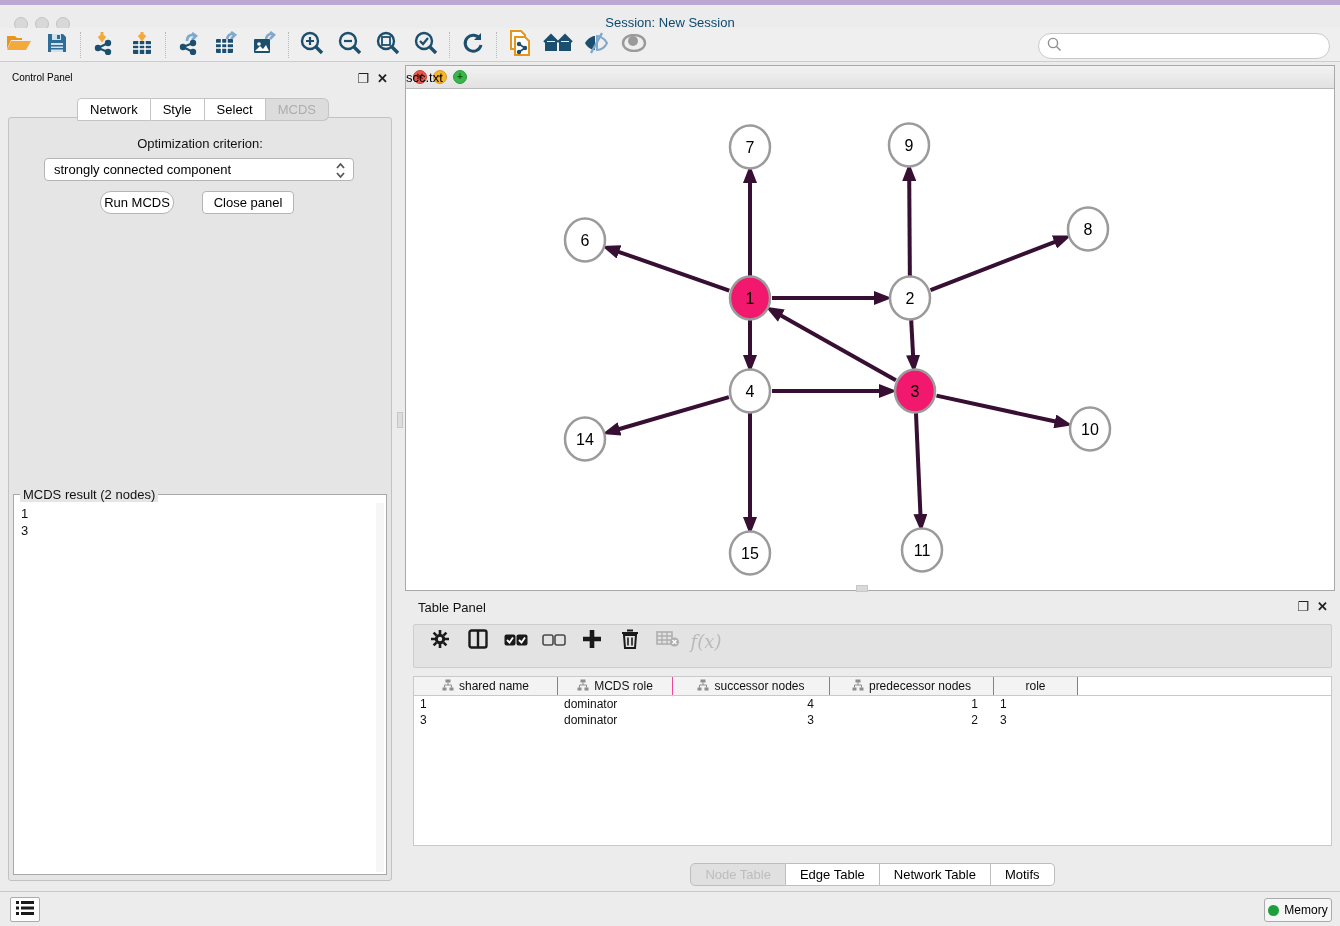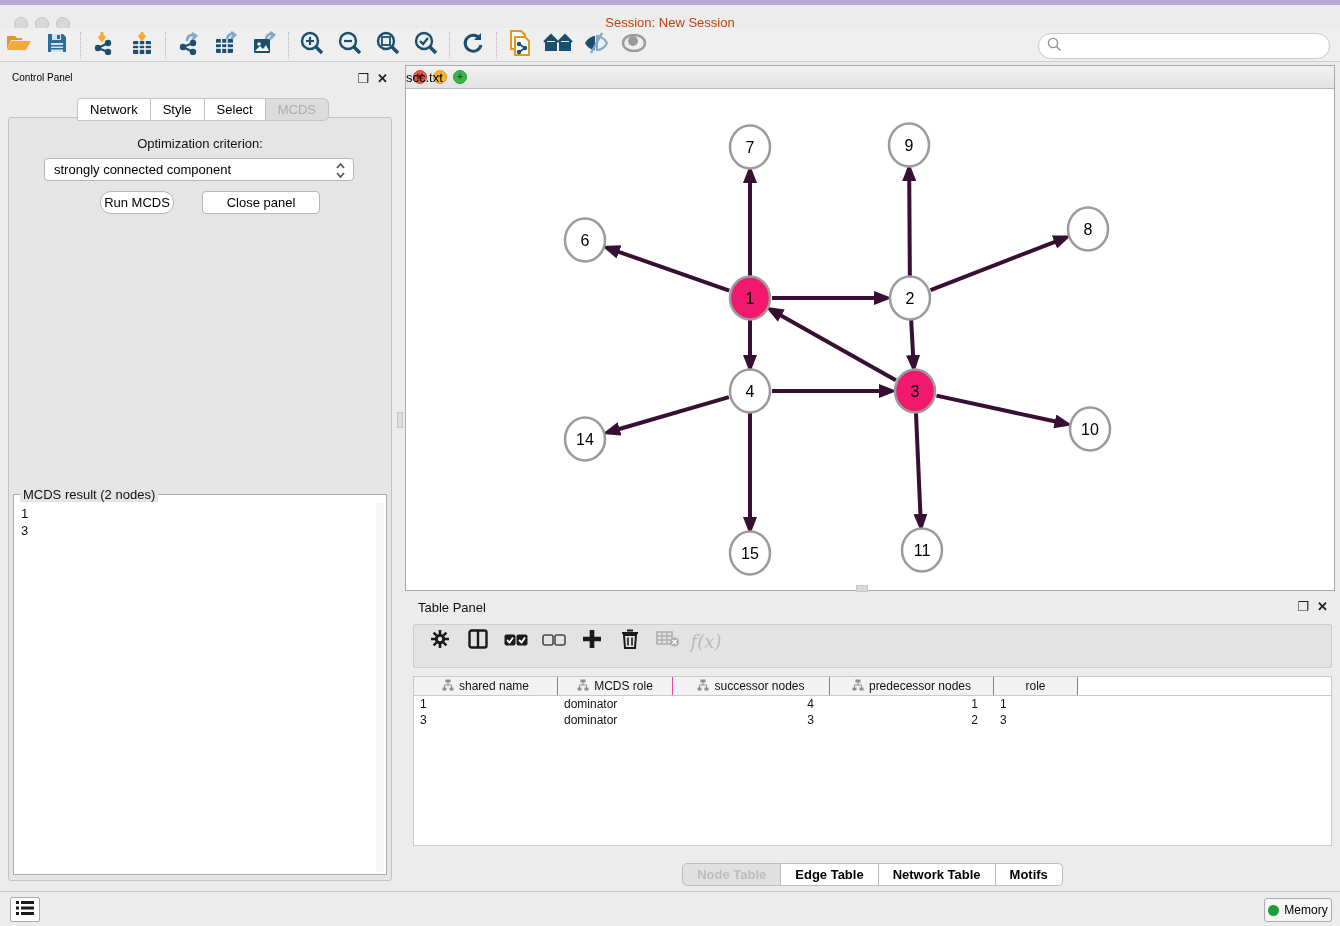--- a/index.html
+++ b/index.html
@@ -4,21 +4,21 @@
 <style>
   * { margin:0; padding:0; box-sizing:border-box; }
   html,body { width:1340px; height:926px; }
   body { font-family:"Liberation Sans", sans-serif; background:#ECECEC; position:relative; overflow:hidden; }
   .abs { position:absolute; }
 
   
   #titlebar { left:0; top:0; width:1340px; height:28px; background:#ECECEC; border-top:5px solid #BCA6D2; }
   .traffic { width:14px; height:14px; border-radius:50%; background:#D8D8D8; border:1px solid #C3C3C3; display:inline-block; }
   #traffic-row { left:14px; top:12px; display:flex; gap:7px; }
-  #win-title { left:0; top:10px; width:1340px; text-align:center; font-size:13px; color:#c2410c; }
+  #win-title { left:0; top:10px; width:1340px; text-align:center; font-size:13px; color:#0c4a6e; }
 
   
   #toolbar { left:0; top:28px; width:1340px; height:34px; background:#EFEFEF; border-bottom:1px solid #CDCDCD; display:flex; align-items:center; }
   .tbtn { width:38px; height:30px; display:flex; align-items:center; justify-content:center; cursor:default; }
   .tsep { width:1px; height:26px; margin:0 4px; border-left:1px dotted #B9B9B9; }
   #search-wrap { position:absolute; right:10px; top:5px; width:292px; height:26px; background:#fff; border:1px solid #C9C9C9; border-radius:13px; display:flex; align-items:center; padding-left:8px; }
   #search-input { border:none; outline:none; background:transparent; font-size:13px; flex:1; height:22px; }
 
   
   #control-panel { left:0; top:62px; width:400px; height:829px; background:#ECECEC; }
@@ -29,21 +29,21 @@
   .cp-tab { font-size:13px; padding:3px 12px 3px 12px; background:#fff; border:1px solid #C4C4C4; border-left:none; color:#000; }
   .cp-tab:first-child { border-left:1px solid #C4C4C4; border-radius:4px 0 0 0; }
   .cp-tab:last-child { border-radius:0 6px 6px 0; }
   .cp-tab.selected { background:#DCDCDC; color:#ADADAD; }
   #cp-content { left:8px; top:55px; width:384px; height:764px; background:#E5E5E5; border:1px solid #C2C2C2; border-radius:3px; }
   #opt-label { left:0; top:74px; width:400px; text-align:center; font-size:13px; color:#111; }
   #criterion-select { left:44px; top:96px; width:310px; height:23px; background:#fff; border:1px solid #B5B5B5; border-radius:4px; display:flex; align-items:center; font-size:13px; padding-left:9px; }
   #criterion-select .stepper { position:absolute; right:7px; top:3px; }
   .cp-btn { position:absolute; top:129px; height:23px; background:#fff; border:1px solid #B5B5B5; border-radius:4px; font-size:13px; display:flex; align-items:center; justify-content:center; color:#000; }
   #run-btn { left:100px; width:74px;border-radius:11px; }
-  #close-btn { left:202px; width:118px; }
+  #close-btn { left:202px; width:92px; }
   #result-group { left:13px; top:432px; width:374px; height:381px; border:1px solid #A9A9A9; background:#fff; }
   #result-legend { position:absolute; left:6px; top:-8px; background:#E5E5E5; padding:0 3px; font-size:13px; color:#111; }
   #result-text { position:absolute; left:2px; top:8px; right:10px; bottom:2px; background:#fff; font-size:13px; line-height:17px; padding:2px 0 0 5px; white-space:pre; color:#111; }
   #result-scroll { position:absolute; right:2px; top:8px; width:8px; bottom:2px; background:#F6F6F6; }
   #v-splitter { left:397px; top:412px; width:6px; height:16px; background:#DDD; border:1px solid #C6C6C6; }
 
   
   #net-frame { left:405px; top:65px; width:930px; height:526px; background:#fff; border:1px solid #A9A9A9; }
   #net-titlebar { position:absolute; left:0; top:0; right:0; height:23px; background:linear-gradient(#F2F2F2,#E2E2E2); border-bottom:1px solid #B9B9B9; }
   .frame-btn { width:14px; height:14px; border-radius:50%; display:inline-flex; align-items:center; justify-content:center; font-size:10px; font-weight:bold; line-height:1; }
@@ -59,21 +59,21 @@
   .tpbtn { width:32px; height:32px; display:flex; align-items:center; justify-content:center; }
   .fx { font-family:"DejaVu Serif", serif; font-style:italic; font-size:18px; color:#B9B9B9; }
   #tp-table { left:8px; top:81px; width:919px; height:170px; background:#fff; border:1px solid #C9C9C9; border-top:1px solid #C9C9C9; }
   #tp-thead { display:flex; height:19px; background:#F3F3F3; border-bottom:1px solid #C9C9C9; }
   .th { display:flex; align-items:center; justify-content:center; gap:5px; font-size:12px; color:#111; border-right:1px solid #ec4899; }
   .th-fill { flex:1; background:#fff; border-right:none; }
   .tr { display:flex; height:16px; font-size:12px; color:#111; }
   .td { padding:1px 6px 0 6px; overflow:hidden; white-space:nowrap; }
   .td.r { text-align:right; padding-right:16px; }
   #tp-tabs { position:absolute; left:0; top:268px; width:935px; display:flex; justify-content:center; }
-  .tp-tab { font-size:13px; font-weight:bold; padding:3px 14px; background:#fff; border:1px solid #BDBDBD; border-left:none; color:#000; }
+  .tp-tab { font-size:13px; font-weight:normal; padding:3px 14px; background:#fff; border:1px solid #BDBDBD; border-left:none; color:#000; }
   .tp-tab:first-child { border-left:1px solid #BDBDBD; border-radius:5px 0 0 5px; }
   .tp-tab:last-child { border-radius:0 5px 5px 0; }
   .tp-tab.selected { background:#E0E0E0; color:#BDBDBD; }
 
   
   #statusbar { left:0; top:891px; width:1340px; height:35px; background:#ECECEC; border-top:1px solid #C6C6C6; }
   #list-btn { left:10px; top:5px; width:30px; height:25px; background:#FDFDFD; border:1px solid #ABABAB; border-radius:2px; display:flex; align-items:center; justify-content:center; }
   #memory-btn { left:1264px; top:6px; width:68px; height:24px; background:#F6F6F6; border:1px solid #ABABAB; border-radius:3px; display:flex; align-items:center; justify-content:center; gap:5px; font-size:12px; color:#000; }
   #memory-dot { width:11px; height:11px; border-radius:50%; background:#1F9E3E; }
 </style>

